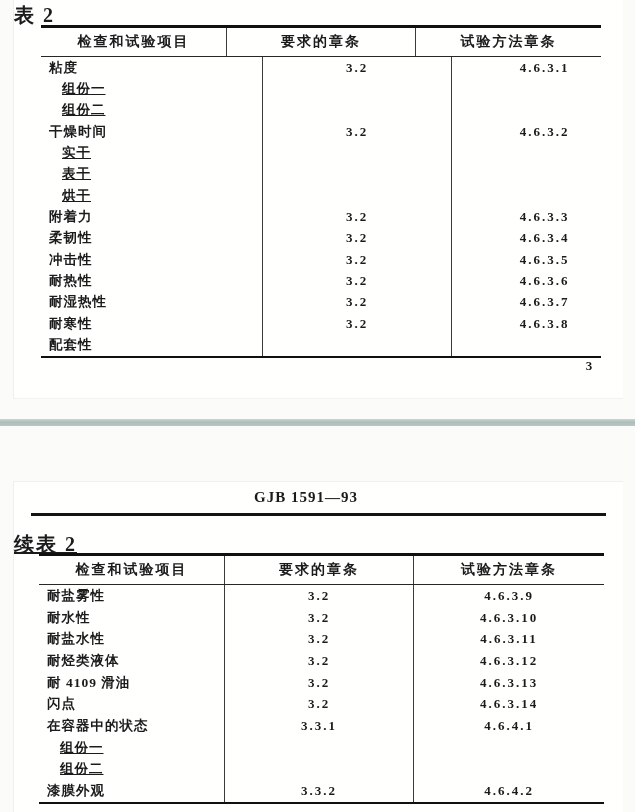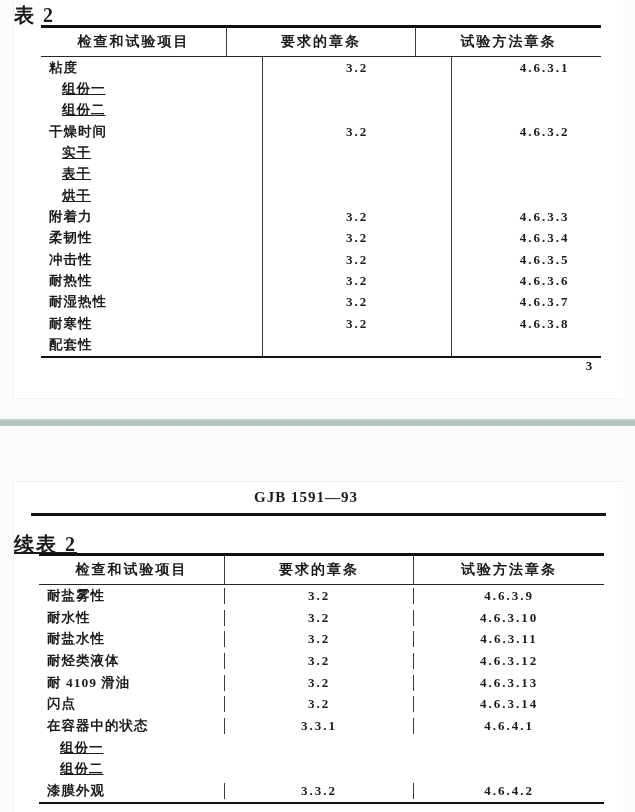--- a/index.html
+++ b/index.html
@@ -65,21 +65,21 @@
   }
   .stable.t1 { left: 27px; top: 25px; width: 560px; }
   .stable.t2 { left: 25px; top: 71px; width: 565px; }
   .thead {
     display: flex;
     height: 28px;
     border-bottom: 1px solid #262626;
   }
   .trow { display: flex; }
   .t1 .trow { height: 21.35px; gap: 36px; }
-  .t2 .trow { height: 21.7px; align-items: center; }
+  .t2 .trow { height: 21.7px; }
   .cell {
     display: flex;
     align-items: center;
     box-sizing: border-box;
     overflow: hidden;
     white-space: nowrap;
     font-size: 13.5px;
   }
   .c-item { width: 185px; justify-content: flex-start; padding-left: 8px; letter-spacing: 1px; }
   .c-item.indent { padding-left: 21px; text-decoration: underline; }

